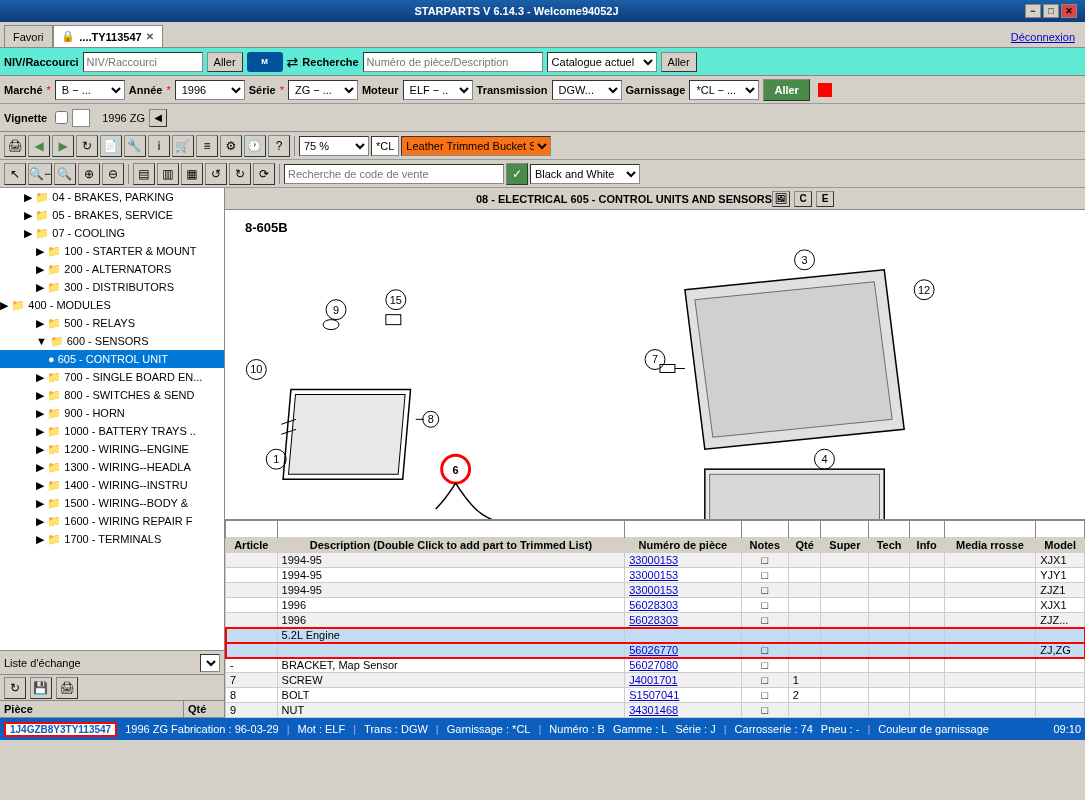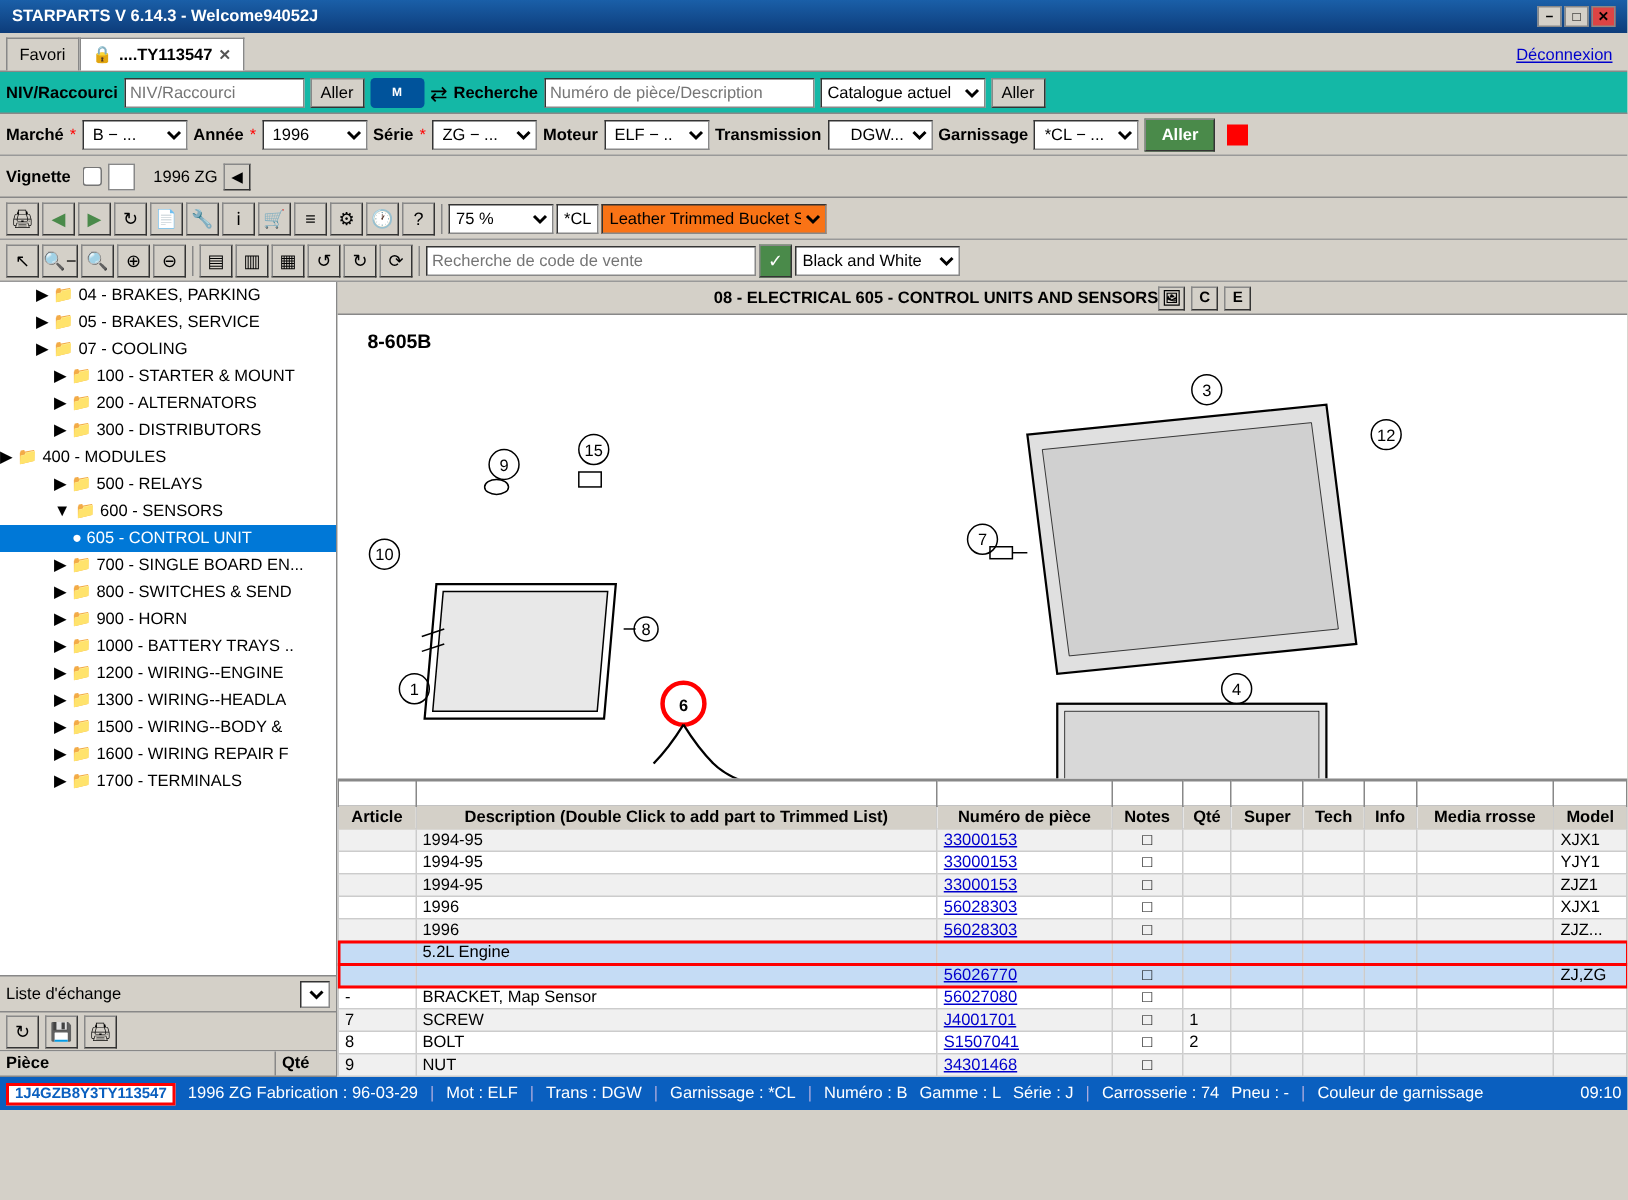--- a/index.html
+++ b/index.html
@@ -44,21 +44,21 @@
       align-items: center;
       gap: 4px;
       cursor: pointer;
       font-size: 11px;
     }
     .tab.active { background: #fff; font-weight: bold; }
     .tab .close-x { font-size: 10px; color: #555; }
 
     
     #nivbar {
-      background: #14b8a6;
+      background: #5eead4;
       height: 28px;
       display: flex;
       align-items: center;
       padding: 2px 4px;
       gap: 4px;
       border-bottom: 1px solid #888;
     }
     .niv-label { font-size: 11px; font-weight: bold; }
     .niv-input {
       border: 1px inset #888;
@@ -350,21 +350,21 @@
       background: #d4d0c8;
       width: 18px; height: 18px;
       display: flex; align-items: center; justify-content: center;
       font-size: 10px; cursor: pointer;
     }
   </style>
 </head>
 <body>
 
 <div id="titlebar">
-  <div style="flex:1; font-size:11px;">STARPARTS V 6.14.3 - Welcome94052J</div>
+  <div style="flex:1; text-align:center; font-size:11px;">STARPARTS V 6.14.3 - Welcome94052J</div>
   <div style="display:flex; gap:2px;">
     <div class="win-btn">−</div>
     <div class="win-btn">□</div>
     <div class="win-btn" style="background:#d44;">✕</div>
   </div>
 </div>
 
 <div id="menubar">
   <div class="tab">
     <span>Favori</span>
@@ -405,21 +405,21 @@
   <span class="filter-label">Série</span>
   <span style="color:red;">*</span>
   <select class="filter-select" style="width:70px;">
     <option>ZG − ...</option>
   </select>
   <span class="filter-label">Moteur</span>
   <select class="filter-select" style="width:70px;">
     <option>ELF − ..</option>
   </select>
   <span class="filter-label">Transmission</span>
-  <select class="filter-select" style="width:70px;text-align:right;">
+  <select class="filter-select" style="width:70px;">
     <option>DGW...</option>
   </select>
   <span class="filter-label">Garnissage</span>
   <select class="filter-select" style="width:70px;">
     <option>*CL − ...</option>
   </select>
   <button class="btn-green">Aller</button>
   <div style="background:red; width:14px; height:14px; margin-left:4px;"></div>
 </div>
 
@@ -492,20 +492,21 @@
         <div class="tree-item" style="">▶ 📁 400 - MODULES</div>
         <div class="tree-item" style="padding-left: 36px;">▶ 📁 500 - RELAYS</div>
         <div class="tree-item" style="padding-left: 36px;">▼ 📁 600 - SENSORS</div>
         <div class="tree-item selected" style="padding-left: 48px;">  ● 605 - CONTROL UNIT</div>
         <div class="tree-item" style="padding-left: 36px;">▶ 📁 700 - SINGLE BOARD EN...</div>
         <div class="tree-item" style="padding-left: 36px;">▶ 📁 800 - SWITCHES &amp; SEND</div>
         <div class="tree-item" style="padding-left: 36px;">▶ 📁 900 - HORN</div>
         <div class="tree-item" style="padding-left: 36px;">▶ 📁 1000 - BATTERY TRAYS ..</div>
         <div class="tree-item" style="padding-left: 36px;">▶ 📁 1200 - WIRING--ENGINE</div>
         <div class="tree-item" style="padding-left: 36px;">▶ 📁 1300 - WIRING--HEADLA</div>
+        <div class="tree-item" style="padding-left: 36px;">▶ 📁 1400 - WIRING--INSTRU</div>
         <div class="tree-item" style="padding-left: 36px;">▶ 📁 1500 - WIRING--BODY &amp;</div>
         <div class="tree-item" style="padding-left: 36px;">▶ 📁 1600 - WIRING REPAIR F</div>
         <div class="tree-item" style="padding-left: 36px;">▶ 📁 1700 - TERMINALS</div>
       </div>
 
     <div id="exchange-bar">
       <span class="exchange-label">Liste d'échange</span>
       <select style="border:1px inset #888; background:white; height:18px; width:20px; font-size:10px;">
         <option>▼</option>
       </select>

